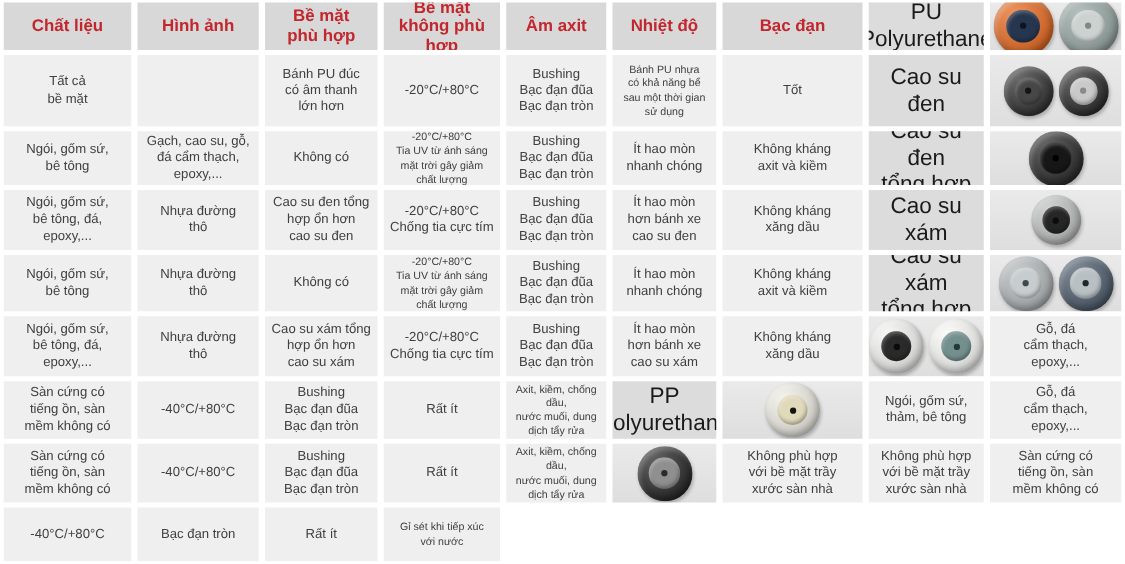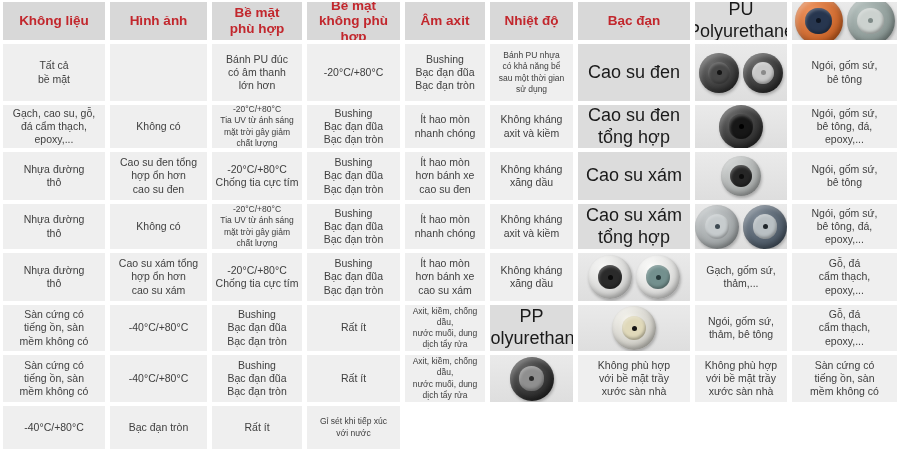--- a/index.html
+++ b/index.html
@@ -45,21 +45,21 @@
   }
   .dot{width:5px;height:5px;border-radius:50%;}
   
   .row-0 .wheel{width:48px;height:48px;}
   .row-2 .wheel,.row-4 .wheel,.row-5 .wheel,.row-6 .wheel,.row-7 .wheel{width:44px;height:44px;}
 </style>
 </head>
 <body>
 
 <div class="tbl">
-  <div class="cell head">Không liệu</div>
+  <div class="cell head">Chất liệu</div>
   <div class="cell head">Hình ảnh</div>
   <div class="cell head">Bề mặt
 phù hợp</div>
   <div class="cell head">Bề mặt
 không phù hợp</div>
   <div class="cell head">Âm axit</div>
   <div class="cell head">Nhiệt độ</div>
   <div class="cell head">Bạc đạn</div>
 <div class="cell mat">PU
 (Polyurethane)</div>
@@ -71,20 +71,21 @@
 có âm thanh
 lớn hơn</div>
     <div class="cell">-20°C/+80°C</div>
     <div class="cell">Bushing
 Bạc đạn đũa
 Bạc đạn tròn</div>
     <div class="cell small">Bánh PU nhựa
 có khả năng bể
 sau một thời gian
 sử dụng</div>
+    <div class="cell">Tốt</div>
     <div class="cell mat">Cao su đen</div>
     <div class="cell img-cell row-1"><div class="wheel" style="background: radial-gradient(circle at 35% 30%, rgba(255, 255, 255, 0.3), rgba(0, 0, 0, 0.2) 88%), rgb(44, 44, 44);"><div class="hub" style="background: rgb(71, 71, 71);"><div class="dot" style="background: rgb(20, 20, 20);"></div></div></div><div class="wheel" style="background: radial-gradient(circle at 35% 30%, rgba(255, 255, 255, 0.3), rgba(0, 0, 0, 0.2) 88%), rgb(38, 38, 38);"><div class="hub" style="background: rgb(201, 201, 201);"><div class="dot" style="background: rgb(138, 138, 138);"></div></div></div></div>
     <div class="cell">Ngói, gốm sứ,
 bê tông</div>
     <div class="cell">Gạch, cao su, gỗ,
 đá cẩm thạch,
 epoxy,...</div>
     <div class="cell">Không có</div>
     <div class="cell small">-20°C/+80°C
 Tia UV từ ánh sáng
@@ -151,22 +152,20 @@
 Chống tia cực tím</div>
     <div class="cell">Bushing
 Bạc đạn đũa
 Bạc đạn tròn</div>
     <div class="cell">Ít hao mòn
 hơn bánh xe
 cao su xám</div>
     <div class="cell">Không kháng
 xăng dầu</div>
     <div class="cell img-cell row-5"><div class="wheel" style="background: radial-gradient(circle at 35% 30%, rgba(255, 255, 255, 0.3), rgba(0, 0, 0, 0.2) 88%), rgb(246, 246, 244);"><div class="hub" style="background: rgb(42, 42, 42);"><div class="dot" style="background: rgb(10, 10, 10);"></div></div></div><div class="wheel" style="background: radial-gradient(circle at 35% 30%, rgba(255, 255, 255, 0.3), rgba(0, 0, 0, 0.2) 88%), rgb(252, 252, 250);"><div class="hub" style="background: rgb(115, 144, 142);"><div class="dot" style="background: rgb(38, 57, 58);"></div></div></div></div>
-    <div class="cell">Gạch, gốm sứ,
-thảm,...</div>
     <div class="cell">Gỗ, đá
 cẩm thạch,
 epoxy,...</div>
     <div class="cell">Sàn cứng có
 tiếng ồn, sàn
 mềm không có</div>
     <div class="cell">-40°C/+80°C</div>
     <div class="cell">Bushing
 Bạc đạn đũa
 Bạc đạn tròn</div>

